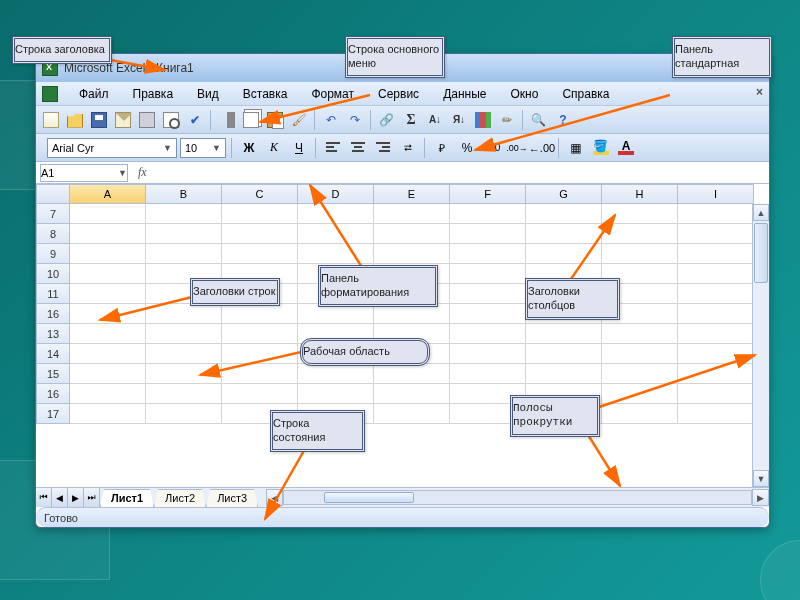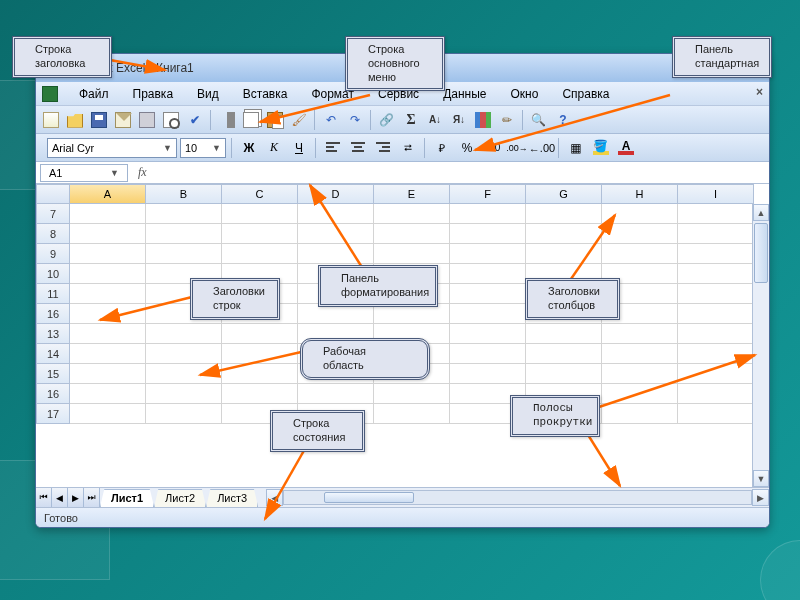--- a/index.html
+++ b/index.html
@@ -110,21 +110,21 @@
   .align-ico span{ height:2px; background:#444;}
   .al .a1{width:100%} .al .a2{width:60%} .al .a3{width:80%}
   .ac .a1{width:100%} .ac .a2{width:60%; margin:0 auto} .ac .a3{width:80%; margin:0 auto}
   .ar .a1{width:100%} .ar .a2{width:60%; margin-left:auto} .ar .a3{width:80%; margin-left:auto}
   .color-btn{ width:16px; height:14px; border-bottom:4px solid; display:inline-flex; align-items:center; justify-content:center;}
 
   .namefx {
     height: 22px; background:#fff; border-bottom:1px solid #b0c0d8;
     display:flex; align-items:center;
   }
-  .namebox { width:88px; border:1px solid #a0b4d0; height:18px; margin:0 4px; padding:0 8px; background:#fff; display:flex; align-items:center; font-size:11px;}
+  .namebox { width:88px; border:1px solid #a0b4d0; height:18px; margin:0 4px; padding:0 0; background:#fff; display:flex; align-items:center; font-size:11px;}
   .namebox .dd{ margin-left:auto; font-size:9px; color:#555;}
   .fx-label{ font-style:italic; font-family:serif; color:#555; padding:0 6px;}
   .fx-input{ flex:1; height:18px; border:none; padding:0 4px;}
 
   .grid-area { flex:1; display:flex; background:#fff; position:relative;}
   .rowhdrs { width:34px; display:flex; flex-direction:column;}
   .corner { height:20px; background: linear-gradient(#f0f4fa,#d8e4f4); border:1px solid #b0c0d8;}
   .rowhdr { height:20px; background: linear-gradient(#f0f4fa,#dce8f6); border:1px solid #b0c0d8; border-top:none; display:flex; align-items:center; justify-content:center; font-size:11px; color:#333;}
   .gridright{ flex:1; display:flex; flex-direction:column; overflow:hidden;}
   .colhdrs{ height:20px; display:flex;}
@@ -140,28 +140,28 @@
   .vthumb{ position:absolute; left:1px; right:1px; top:2px; height:60px; background:linear-gradient(90deg,#e8f0fc,#c8daf0); border:1px solid #98b0d0; border-radius:2px;}
 
   .tabs-row{ height:20px; display:flex; align-items:stretch; background:#e8eef8; border-top:1px solid #b0c0d8;}
   .tab-nav{ width:16px; background:linear-gradient(#f0f4fa,#d0dcf0); border-right:1px solid #a8bcd8; display:flex; align-items:center; justify-content:center; font-size:9px; cursor:pointer;}
   .sheet-tab{ padding:2px 10px; background:#fff; border:1px solid #a8bcd8; border-bottom:none; margin-top:1px; font-size:11px; cursor:pointer; clip-path: polygon(8% 0, 92% 0, 100% 100%, 0 100%); background:#f8f8f0;}
   .sheet-tab.active{ background:#fff; font-weight:bold;}
   .hscroll{ flex:1; display:flex; align-items:center; margin-left:8px;}
   .htrack{ flex:1; height:15px; background:#e0e8f4; border:1px solid #b0c0d8; position:relative;}
   .hthumb{ position:absolute; left:40px; top:1px; bottom:1px; width:90px; background:linear-gradient(#f0f6fe,#cdddf2); border:1px solid #98b0d0; border-radius:2px;}
 
-  .statusbar{ height:20px; background:linear-gradient(#e8f0fc,#d0e0f4); border-top:1px solid #b0c0d8; display:flex; align-items:center; padding:0 8px; font-size:11px; color:#333;}
+  .statusbar{ height:20px; background:linear-gradient(#e8f0fc,#d0e0f4); border-top:1px solid #b0c0d8; display:flex; align-items:center; padding:0 8px; font-size:11px; color:#333;border-radius:10px;}
 
   
   .callout {
     position: absolute;
     background: #e0e4f0;
     border: 3px double #4a5a7a;
-    padding: 4px 20px;
+    padding: 4px 0;
     font-size: 11px;
     color: #222;
     line-height: 1.25;
     z-index: 50;
     box-shadow: 1px 1px 3px rgba(0,0,0,0.2);
   }
   svg.arrows { position:absolute; left:0; top:0; width:800px; height:600px; pointer-events:none; z-index:40;}
 </style>
 </head>
 <body>

